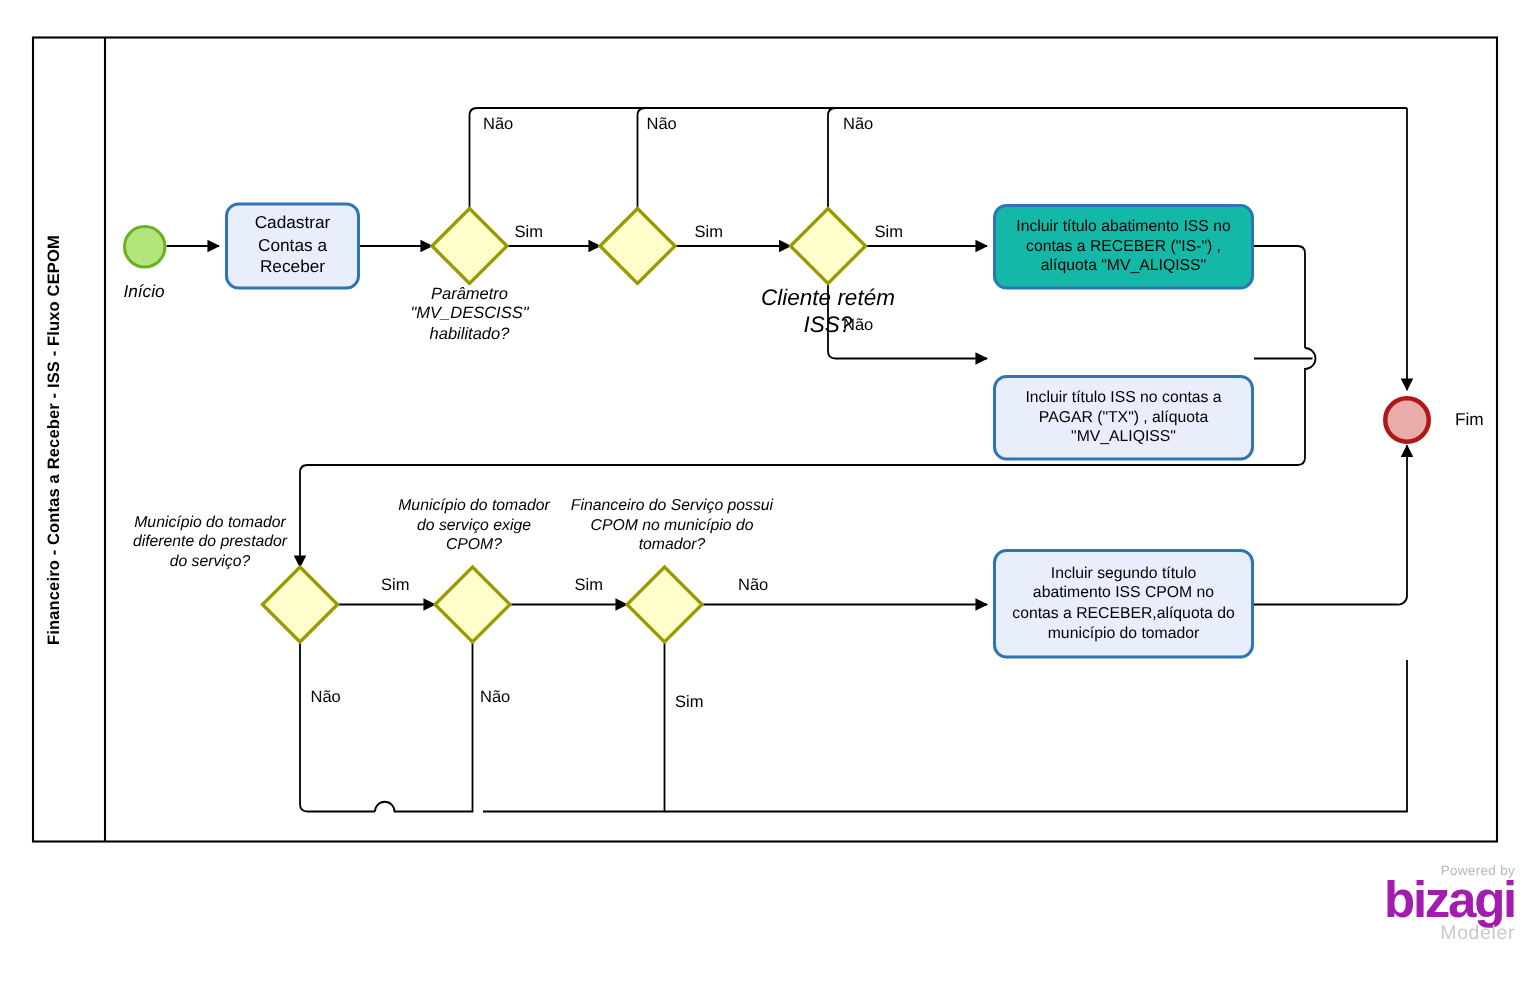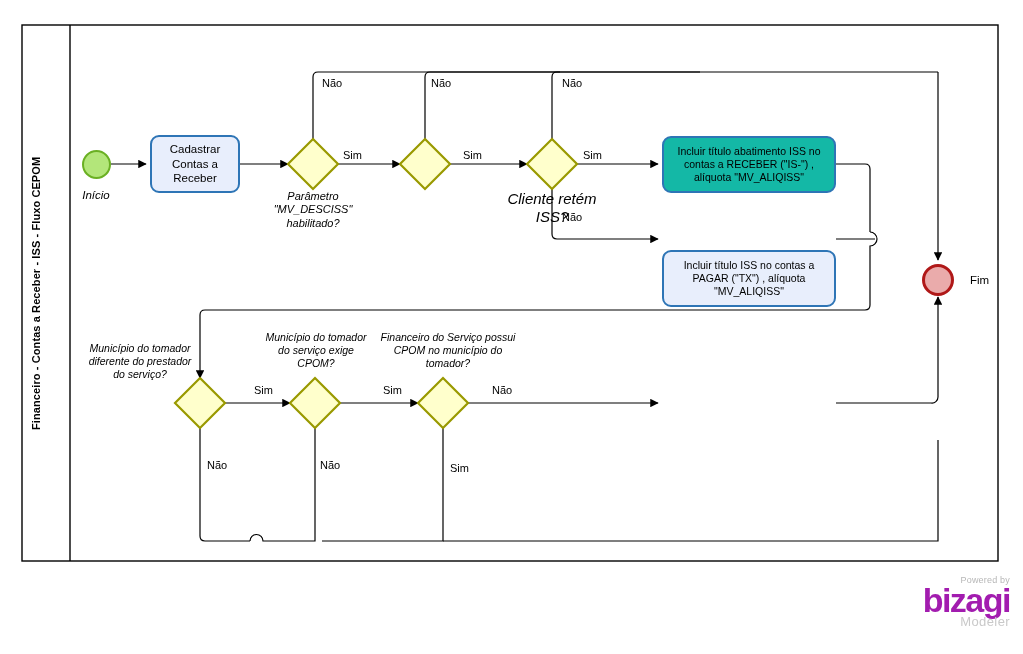--- a/index.html
+++ b/index.html
@@ -168,20 +168,24 @@
 Receber</div>
 
   <div class="task-box" style="left:662px; top:136px; width:174px; height:57px; background:#14b8a6; border:2px solid #2e75b6; font-size:10.5px;">Incluir título abatimento ISS no
 contas a RECEBER ("IS-") ,
 alíquota "MV_ALIQISS"</div>
 
   <div class="task-box" style="left:662px; top:211px; width:174px; height:57px; background:#e8eefc; border:2px solid #2e75b6; font-size:10.5px;margin-top:39px;">Incluir título ISS no contas a
 PAGAR  ("TX") , alíquota
 "MV_ALIQISS"</div>
 
+  <div class="task-box" style="left:662px; top:366px; width:174px; height:73px; background:#e8eefc; border:2px solid #2e75b6; font-size:10.5px;">Incluir segundo título
+abatimento ISS CPOM no
+contas a RECEBER,alíquota do
+município do tomador</div>
 
   <svg class="layer" viewBox="0 0 1023 654">
     <g>
       <polygon points="313,139 338,164 313,189 288,164" fill="#ffffcc" stroke="#999900" stroke-width="2.2"></polygon>
     </g>
     <g>
       <polygon points="425,139 450,164 425,189 400,164" fill="#ffffcc" stroke="#999900" stroke-width="2.2"></polygon>
     </g>
     <g>
       <polygon points="552,139 577,164 552,189 527,164" fill="#ffffcc" stroke="#999900" stroke-width="2.2"></polygon>

